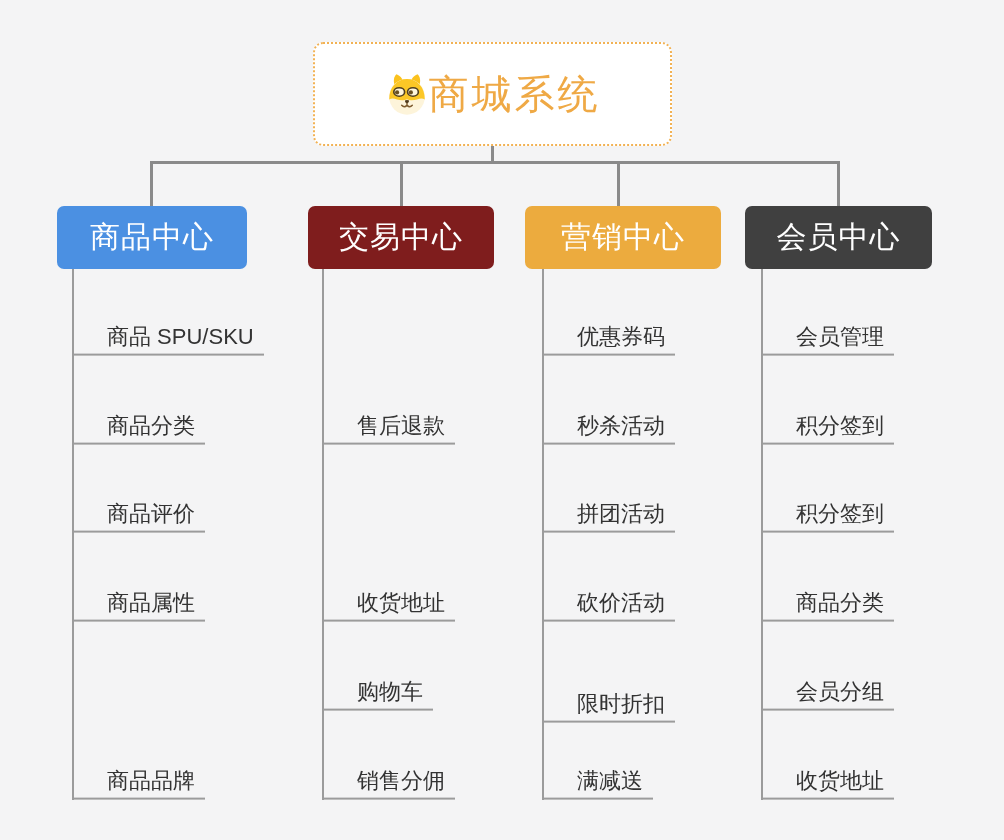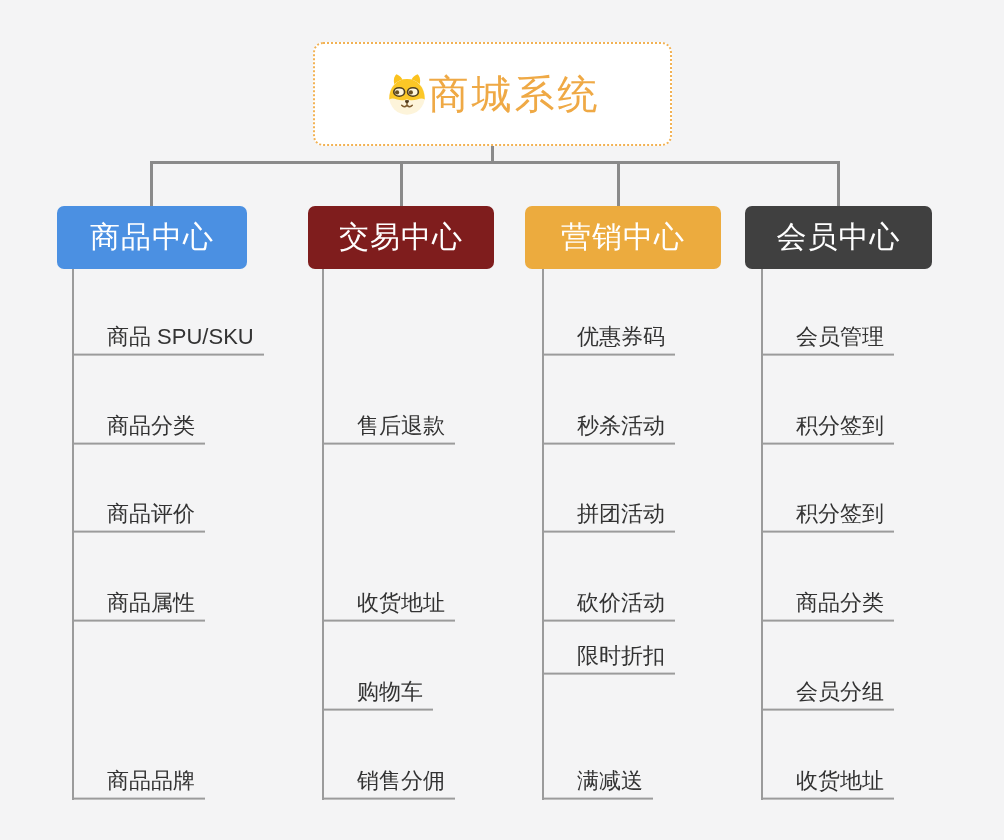--- a/index.html
+++ b/index.html
@@ -108,21 +108,21 @@
 
   <div class="leaf" style="left:322px;top:445px">售后退款</div>
   <div class="leaf" style="left:322px;top:622px">收货地址</div>
   <div class="leaf" style="left:322px;top:711px">购物车</div>
   <div class="leaf" style="left:322px;top:800px">销售分佣</div>
 
   <div class="leaf" style="left:542px;top:356px">优惠券码</div>
   <div class="leaf" style="left:542px;top:445px">秒杀活动</div>
   <div class="leaf" style="left:542px;top:533px">拼团活动</div>
   <div class="leaf" style="left:542px;top:622px">砍价活动</div>
-  <div class="leaf" style="left:542px;top:675px">限时折扣</div>
+  <div class="leaf" style="left:542px;top:723px">限时折扣</div>
   <div class="leaf" style="left:542px;top:800px">满减送</div>
 
   <div class="leaf" style="left:761px;top:356px">会员管理</div>
   <div class="leaf" style="left:761px;top:445px">积分签到</div>
   <div class="leaf" style="left:761px;top:533px">积分签到</div>
   <div class="leaf" style="left:761px;top:622px">商品分类</div>
   <div class="leaf" style="left:761px;top:711px">会员分组</div>
   <div class="leaf" style="left:761px;top:800px">收货地址</div>
 
 </div>

